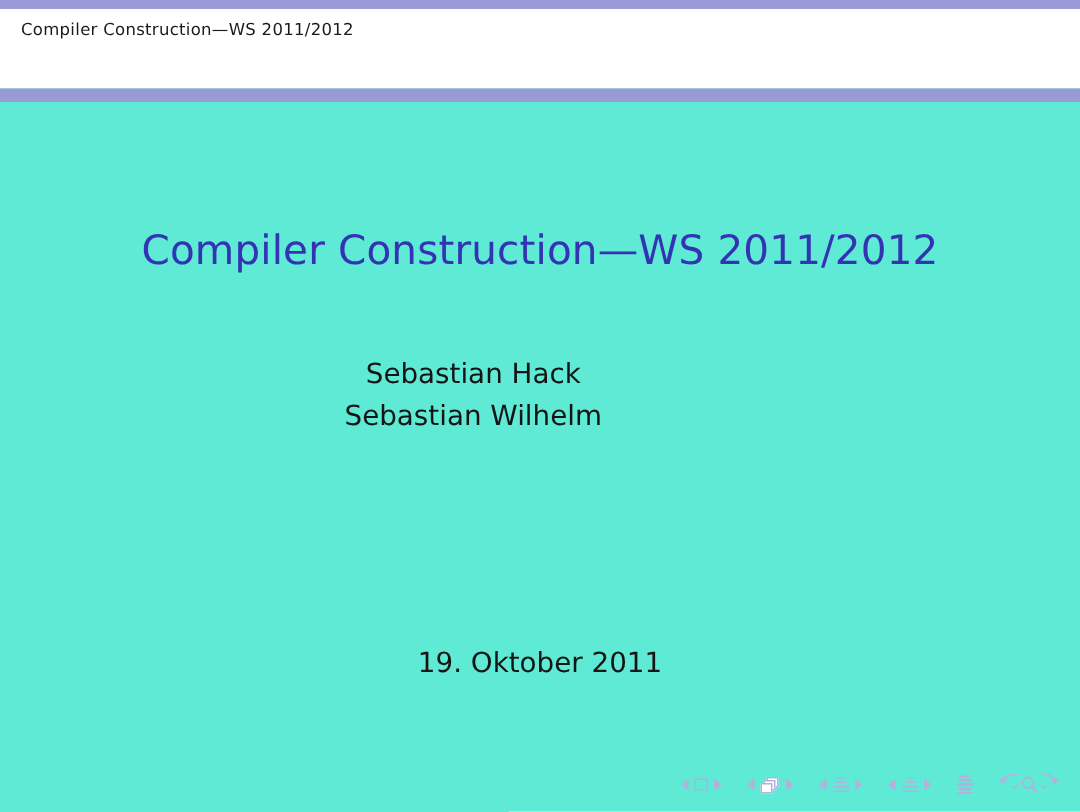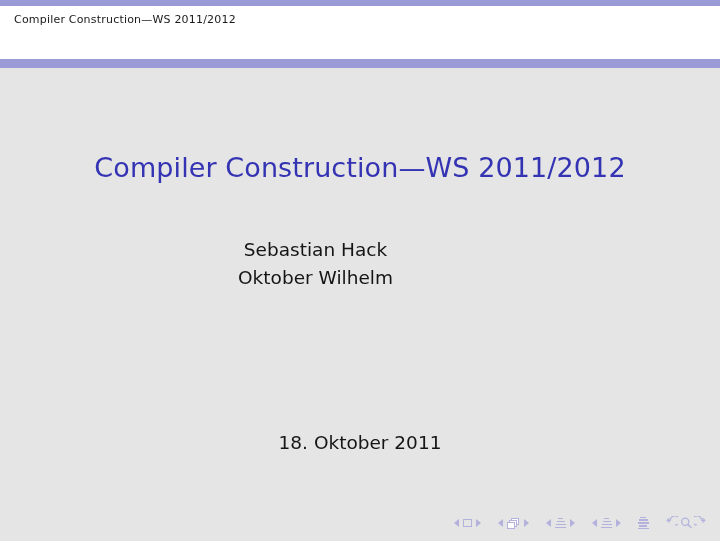--- a/index.html
+++ b/index.html
@@ -12,21 +12,21 @@
     height: 541px;
     overflow: hidden;
     font-family: "DejaVu Sans", sans-serif;
     -webkit-font-smoothing: antialiased;
   }
 
   #slide {
     position: relative;
     width: 720px;
     height: 541px;
-    background: #e5e5e5;
+    background: #5eead4;
   }
 
   
   .bar-top {
     position: absolute;
     left: 0;
     top: 0;
     width: 720px;
     height: 6px;
     background: #9a9ad6;
@@ -222,24 +222,24 @@
   </div>
 
   <div class="bar-bottom"></div>
 
   <div class="titlepage">
 
     <div class="title">Compiler Construction—WS 2011/2012</div>
 
     <div class="authors">
       <span class="line">Sebastian Hack</span>
-      <span class="line">Oktober Wilhelm</span>
-    </div>
-
-    <div class="date">18. Oktober 2011</div>
+      <span class="line">Sebastian Wilhelm</span>
+    </div>
+
+    <div class="date">19. Oktober 2011</div>
   </div>
 
   <div class="navsymbols">
 
     <div class="nav-group">
       <span class="nav-btn">
         <span class="tri left"></span>
       </span>
       <span class="nav-btn">
         <span class="sym-slide"></span>

